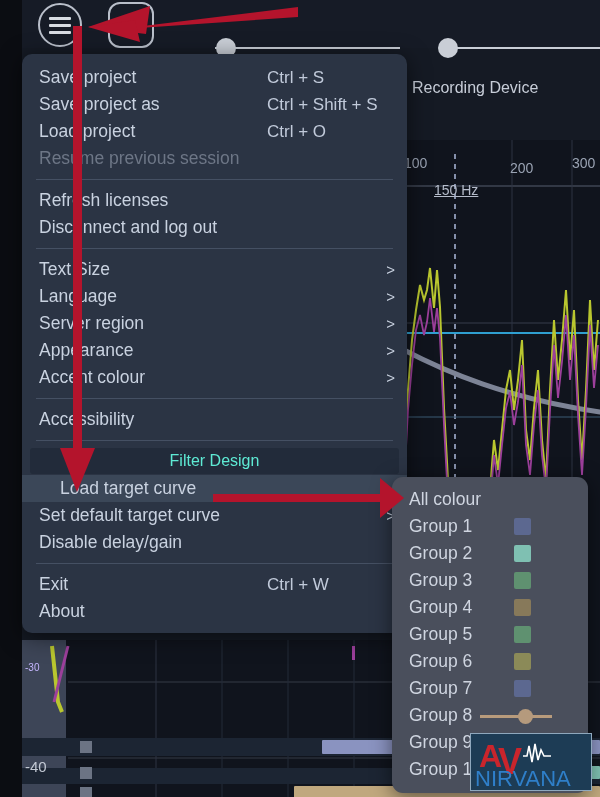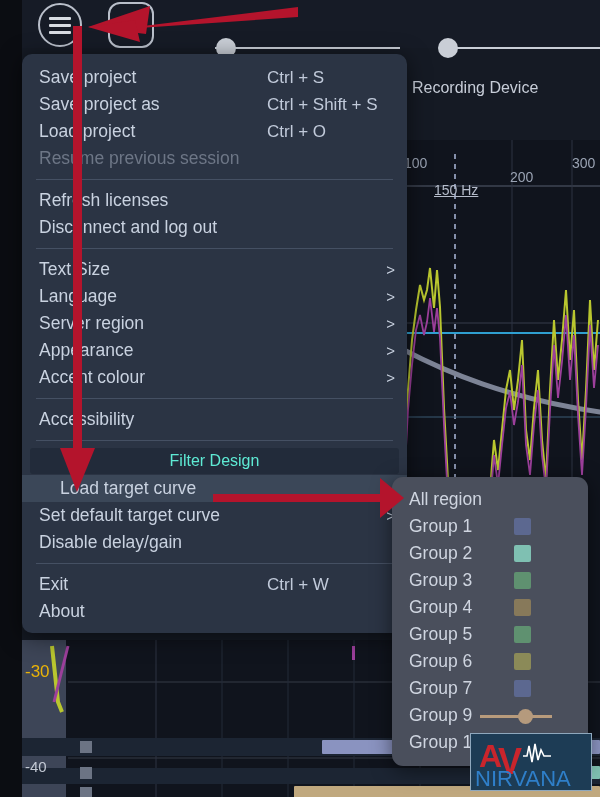--- a/index.html
+++ b/index.html
@@ -108,21 +108,21 @@
     <line x1="176" y1="0" x2="176" y2="510" stroke="#2c3342" stroke-width="1"></line>
     <line x1="59" y1="14" x2="59" y2="510" stroke="#9aa6c4" stroke-width="2" stroke-dasharray="5 5" opacity=".85"></line>
     <line x1="0" y1="193" x2="204" y2="193" stroke="#2f9fd0" stroke-width="2"></line>
     <line x1="0" y1="277" x2="204" y2="277" stroke="#3b5a74" stroke-width="1"></line>
     <path d="M6 209 C50 232 110 258 204 272" stroke="#7d8496" stroke-width="5" fill="none" stroke-linecap="round"></path>
     <path d="M8 330 L12 250 L16 200 L20 170 L24 145 L28 160 L31 150 L34 128 L38 168 L41 130 L44 167 L48 268 L52 340 L56 430 L59 480 L62 420 L66 500 L70 455 L74 510 L78 460 L82 400 L86 440 L90 405 L94 350 L98 300 L102 330 L106 290 L110 250 L114 230 L118 270 L122 240 L126 200 L130 290 L134 320 L138 268 L142 230 L146 300 L150 340 L154 250 L158 180 L162 240 L166 200 L170 150 L174 220 L178 170 L182 260 L186 320 L190 250 L194 160 L198 230 L202 180" stroke="#b9c62f" stroke-width="2" fill="none"></path>
     <path d="M8 345 L12 270 L16 225 L20 190 L24 175 L28 195 L31 182 L34 158 L38 192 L41 168 L44 198 L48 285 L52 360 L56 440 L59 490 L62 430 L66 505 L70 470 L74 510 L78 470 L82 415 L86 450 L90 420 L94 365 L98 315 L102 345 L106 305 L110 268 L114 252 L118 285 L122 262 L126 225 L130 305 L134 335 L138 285 L142 250 L146 315 L150 350 L154 270 L158 205 L162 258 L166 222 L170 175 L174 240 L178 195 L182 275 L186 335 L190 268 L194 185 L198 248 L202 205" stroke="#9c3f9b" stroke-width="1.8" fill="none"></path>
   </svg>
 
   <div class="axis-lbl" style="left:404px; top:155px;">100</div>
-  <div class="axis-lbl" style="left:510px; top:169px;">200</div>
+  <div class="axis-lbl" style="left:510px; top:160px;">200</div>
   <div class="axis-lbl" style="left:572px; top:155px;">300</div>
   <div class="ann-150" style="left:434px; top:182px;">150 Hz</div>
 
   <svg class="chart-bottom" viewBox="0 0 578 157" preserveAspectRatio="none">
     <rect x="0" y="0" width="578" height="157" fill="#10141d"></rect>
     <rect x="0" y="0" width="44" height="157" fill="#3d4557"></rect>
     <line x1="46" y1="42" x2="578" y2="42" stroke="#59607180" stroke-width="1"></line>
     <line x1="46" y1="118" x2="578" y2="118" stroke="#59607180" stroke-width="1"></line>
     <line x1="134" y1="0" x2="134" y2="157" stroke="#2c3342" stroke-width="1"></line>
     <line x1="200" y1="0" x2="200" y2="157" stroke="#232a38" stroke-width="1"></line>
@@ -136,21 +136,21 @@
     <rect x="0" y="98" width="578" height="18" fill="#1c2533"></rect>
     <rect x="0" y="128" width="578" height="16" fill="#1c2533"></rect>
     <rect x="300" y="100" width="278" height="14" rx="1" fill="#8a93c0"></rect>
     <rect x="518" y="126" width="60" height="13" rx="1" fill="#7fc0b2"></rect>
     <rect x="272" y="146" width="306" height="14" rx="1" fill="#c0a87e"></rect>
     <rect x="58" y="101" width="12" height="12" fill="#6c7484"></rect>
     <rect x="58" y="127" width="12" height="12" fill="#6c7484"></rect>
     <rect x="58" y="147" width="12" height="12" fill="#6c7484"></rect>
     <rect x="330" y="6" width="3" height="14" fill="#9c3f9b"></rect>
   </svg>
-  <div class="axis-lbl" style="left:25px; top:662px; font-size:17px; color:#eab308;">-30</div>
+  <div class="axis-lbl" style="left:25px; top:662px; font-size:10px; color:#c4b5fd;">-30</div>
   <div class="axis-lbl" style="left:25px; top:758px; font-size:15px; color:#c3c9d4;">-40</div>
 
   <div class="topbar"></div>
   <div class="slider-track" style="left:215px; width:185px;"></div>
   <div class="slider-knob" style="left:216px;"></div>
   <div class="slider-track" style="left:440px; width:160px;"></div>
   <div class="slider-knob" style="left:438px;"></div>
 
   <div class="hamburger-btn">
     <i></i>
@@ -227,21 +227,21 @@
         <span>Exit</span>
         <span class="sc shortcut-wide">Ctrl + W</span>
       </div>
       <div class="mi">
         <span>About</span>
       </div>
     </div>
 
   <div class="submenu" id="group-submenu">
       <div class="sm-item">
-        <span>All region</span>
+        <span>All colour</span>
       </div>
       <div class="sm-item">
         <span>Group 1</span>
         <span class="sw" style="background: rgb(92, 104, 144);"></span>
       </div>
       <div class="sm-item">
         <span>Group 2</span>
         <span class="sw" style="background: rgb(127, 192, 178);"></span>
       </div>
       <div class="sm-item">
@@ -256,20 +256,27 @@
         <span>Group 5</span>
         <span class="sw" style="background: rgb(95, 145, 112);"></span>
       </div>
       <div class="sm-item">
         <span>Group 6</span>
         <span class="sw" style="background: rgb(139, 138, 88);"></span>
       </div>
       <div class="sm-item">
         <span>Group 7</span>
         <span class="sw" style="background: rgb(92, 104, 144);"></span>
+      </div>
+      <div class="sm-item">
+        <span>Group 8</span>
+        <span class="grp-slider">
+          <span class="ln"></span>
+          <span class="kn"></span>
+        </span>
       </div>
       <div class="sm-item">
         <span>Group 9</span>
         <span class="grp-slider">
           <span class="ln"></span>
           <span class="kn"></span>
         </span>
       </div>
       <div class="sm-item">
         <span>Group 10</span>

